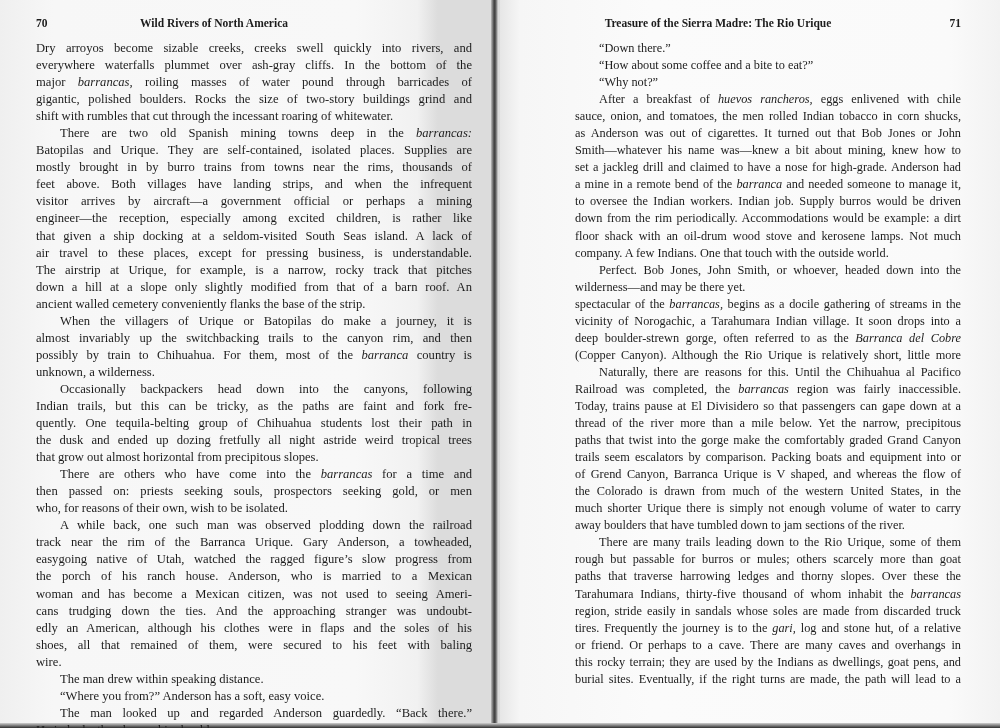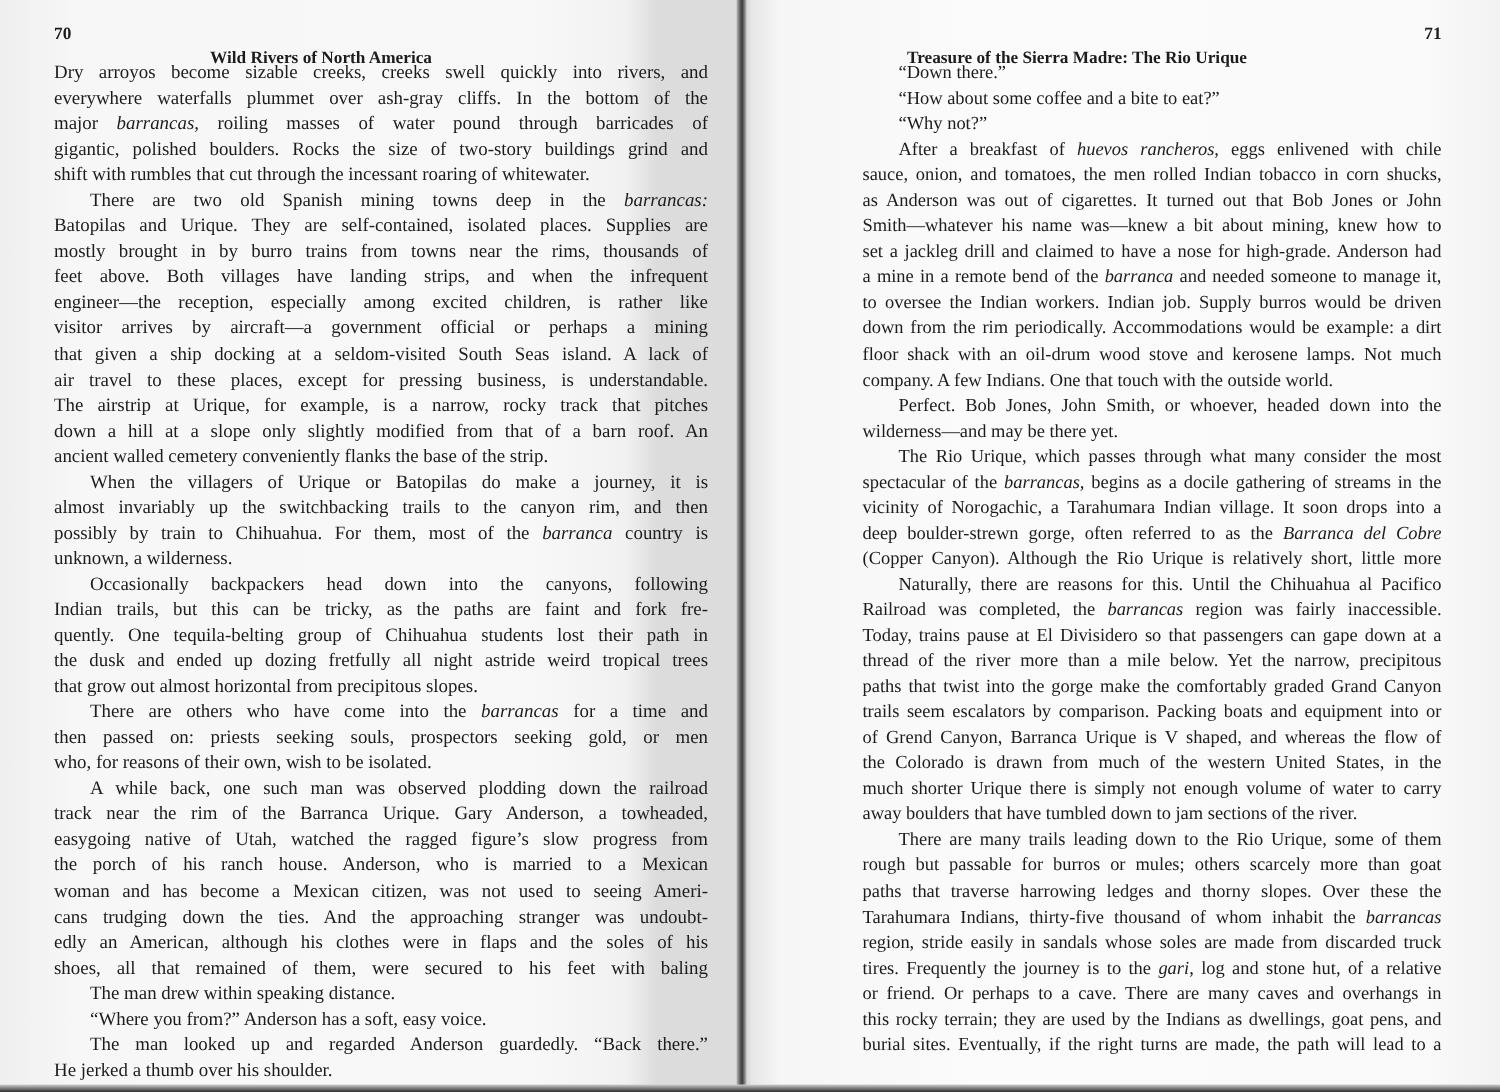--- a/index.html
+++ b/index.html
@@ -27,21 +27,21 @@
   }
   .page { position: absolute; top: 0; height: 728px; }
   .page.left { left: 36px; width: 436px; }
   .page.right { left: 575px; width: 386px; }
 
   .running-head {
     position: absolute; top: 17px; left: 0; right: 0; height: 16px;
     font-weight: bold; font-size: 11.5px;
   }
   .running-head .folio { position: absolute; top: 0; }
-  .running-head .title { position: absolute; top: 0; left: 0; right: 0; text-align: center; margin-top: 16px; }
+  .running-head .title { position: absolute; top: 0; left: 0; right: 0; text-align: center; }
   .page.left .folio { left: 0; }
   .page.right .folio { right: 0; }
   .page.left .running-head .title { left: 40px; right: 120px; }
   .page.right .running-head .title { left: 0; right: 100px; }
 
   .body {
     position: absolute; left: 0; right: 0; top: 40px;
     font-size: 12.6px; line-height: 17.05px;
   }
   .line {
@@ -70,22 +70,22 @@
     <div class="body">
         <span class="line"><span>Dry arroyos become sizable creeks, creeks swell quickly into rivers, and</span></span>
         <span class="line"><span>everywhere waterfalls plummet over ash-gray cliffs. In the bottom of the</span></span>
         <span class="line"><span>major </span><span class="it">barrancas,</span><span> roiling masses of water pound through barricades of</span></span>
         <span class="line"><span>gigantic, polished boulders. Rocks the size of two-story buildings grind and</span></span>
         <span class="line last"><span>shift with rumbles that cut through the incessant roaring of whitewater.</span></span>
         <span class="line indent"><span>There are two old Spanish mining towns deep in the </span><span class="it">barrancas:</span></span>
         <span class="line"><span>Batopilas and Urique. They are self-contained, isolated places. Supplies are</span></span>
         <span class="line"><span>mostly brought in by burro trains from towns near the rims, thousands of</span></span>
         <span class="line"><span>feet above. Both villages have landing strips, and when the infrequent</span></span>
+        <span class="line"><span>visitor arrives by aircraft—a government official or perhaps a mining</span></span>
         <span class="line"><span>engineer—the reception, especially among excited children, is rather like</span></span>
-        <span class="line"><span>visitor arrives by aircraft—a government official or perhaps a mining</span></span>
         <span class="line"><span>that given a ship docking at a seldom-visited South Seas island. A lack of</span></span>
         <span class="line"><span>air travel to these places, except for pressing business, is understandable.</span></span>
         <span class="line"><span>The airstrip at Urique, for example, is a narrow, rocky track that pitches</span></span>
         <span class="line"><span>down a hill at a slope only slightly modified from that of a barn roof. An</span></span>
         <span class="line last"><span>ancient walled cemetery conveniently flanks the base of the strip.</span></span>
         <span class="line indent"><span>When the villagers of Urique or Batopilas do make a journey, it is</span></span>
         <span class="line"><span>almost invariably up the switchbacking trails to the canyon rim, and then</span></span>
         <span class="line"><span>possibly by train to Chihuahua. For them, most of the </span><span class="it">barranca</span><span> country is</span></span>
         <span class="line last"><span>unknown, a wilderness.</span></span>
         <span class="line indent"><span>Occasionally backpackers head down into the canyons, following</span></span>
@@ -97,20 +97,21 @@
         <span class="line"><span>then passed on: priests seeking souls, prospectors seeking gold, or men</span></span>
         <span class="line last"><span>who, for reasons of their own, wish to be isolated.</span></span>
         <span class="line indent"><span>A while back, one such man was observed plodding down the railroad</span></span>
         <span class="line"><span>track near the rim of the Barranca Urique. Gary Anderson, a towheaded,</span></span>
         <span class="line"><span>easygoing native of Utah, watched the ragged figure’s slow progress from</span></span>
         <span class="line"><span>the porch of his ranch house. Anderson, who is married to a Mexican</span></span>
         <span class="line"><span>woman and has become a Mexican citizen, was not used to seeing Ameri-</span></span>
         <span class="line"><span>cans trudging down the ties. And the approaching stranger was undoubt-</span></span>
         <span class="line"><span>edly an American, although his clothes were in flaps and the soles of his</span></span>
         <span class="line"><span>shoes, all that remained of them, were secured to his feet with baling</span></span>
+        <span class="line last"><span>wire.</span></span>
         <span class="line indent last"><span>The man drew within speaking distance.</span></span>
         <span class="line indent last"><span>“Where you from?” Anderson has a soft, easy voice.</span></span>
         <span class="line indent"><span>The man looked up and regarded Anderson guardedly. “Back there.”</span></span>
         <span class="line last"><span>He jerked a thumb over his shoulder.</span></span>
       </div>
   </div>
 
   <div class="page right">
     <div class="running-head">
       <span class="title">Treasure of the Sierra Madre: The Rio Urique</span>
@@ -125,21 +126,20 @@
         <span class="line"><span>as Anderson was out of cigarettes. It turned out that Bob Jones or John</span></span>
         <span class="line"><span>Smith—whatever his name was—knew a bit about mining, knew how to</span></span>
         <span class="line"><span>set a jackleg drill and claimed to have a nose for high-grade. Anderson had</span></span>
         <span class="line"><span>a mine in a remote bend of the </span><span class="it">barranca</span><span> and needed someone to manage it,</span></span>
         <span class="line"><span>to oversee the Indian workers. Indian job. Supply burros would be driven</span></span>
         <span class="line"><span>down from the rim periodically. Accommodations would be example: a dirt</span></span>
         <span class="line"><span>floor shack with an oil-drum wood stove and kerosene lamps. Not much</span></span>
         <span class="line last"><span>company. A few Indians. One that touch with the outside world.</span></span>
         <span class="line indent"><span>Perfect. Bob Jones, John Smith, or whoever, headed down into the</span></span>
         <span class="line last"><span>wilderness—and may be there yet.</span></span>
-        <span class="line indent"><span>The Rio Urique, which passes through what many consider the most</span></span>
         <span class="line"><span>spectacular of the </span><span class="it">barrancas,</span><span> begins as a docile gathering of streams in the</span></span>
         <span class="line"><span>vicinity of Norogachic, a Tarahumara Indian village. It soon drops into a</span></span>
         <span class="line"><span>deep boulder-strewn gorge, often referred to as the </span><span class="it">Barranca del Cobre</span></span>
         <span class="line"><span>(Copper Canyon). Although the Rio Urique is relatively short, little more</span></span>
         <span class="line indent"><span>Naturally, there are reasons for this. Until the Chihuahua al Pacifico</span></span>
         <span class="line"><span>Railroad was completed, the </span><span class="it">barrancas</span><span> region was fairly inaccessible.</span></span>
         <span class="line"><span>Today, trains pause at El Divisidero so that passengers can gape down at a</span></span>
         <span class="line"><span>thread of the river more than a mile below. Yet the narrow, precipitous</span></span>
         <span class="line"><span>paths that twist into the gorge make the comfortably graded Grand Canyon</span></span>
         <span class="line"><span>trails seem escalators by comparison. Packing boats and equipment into or</span></span>

